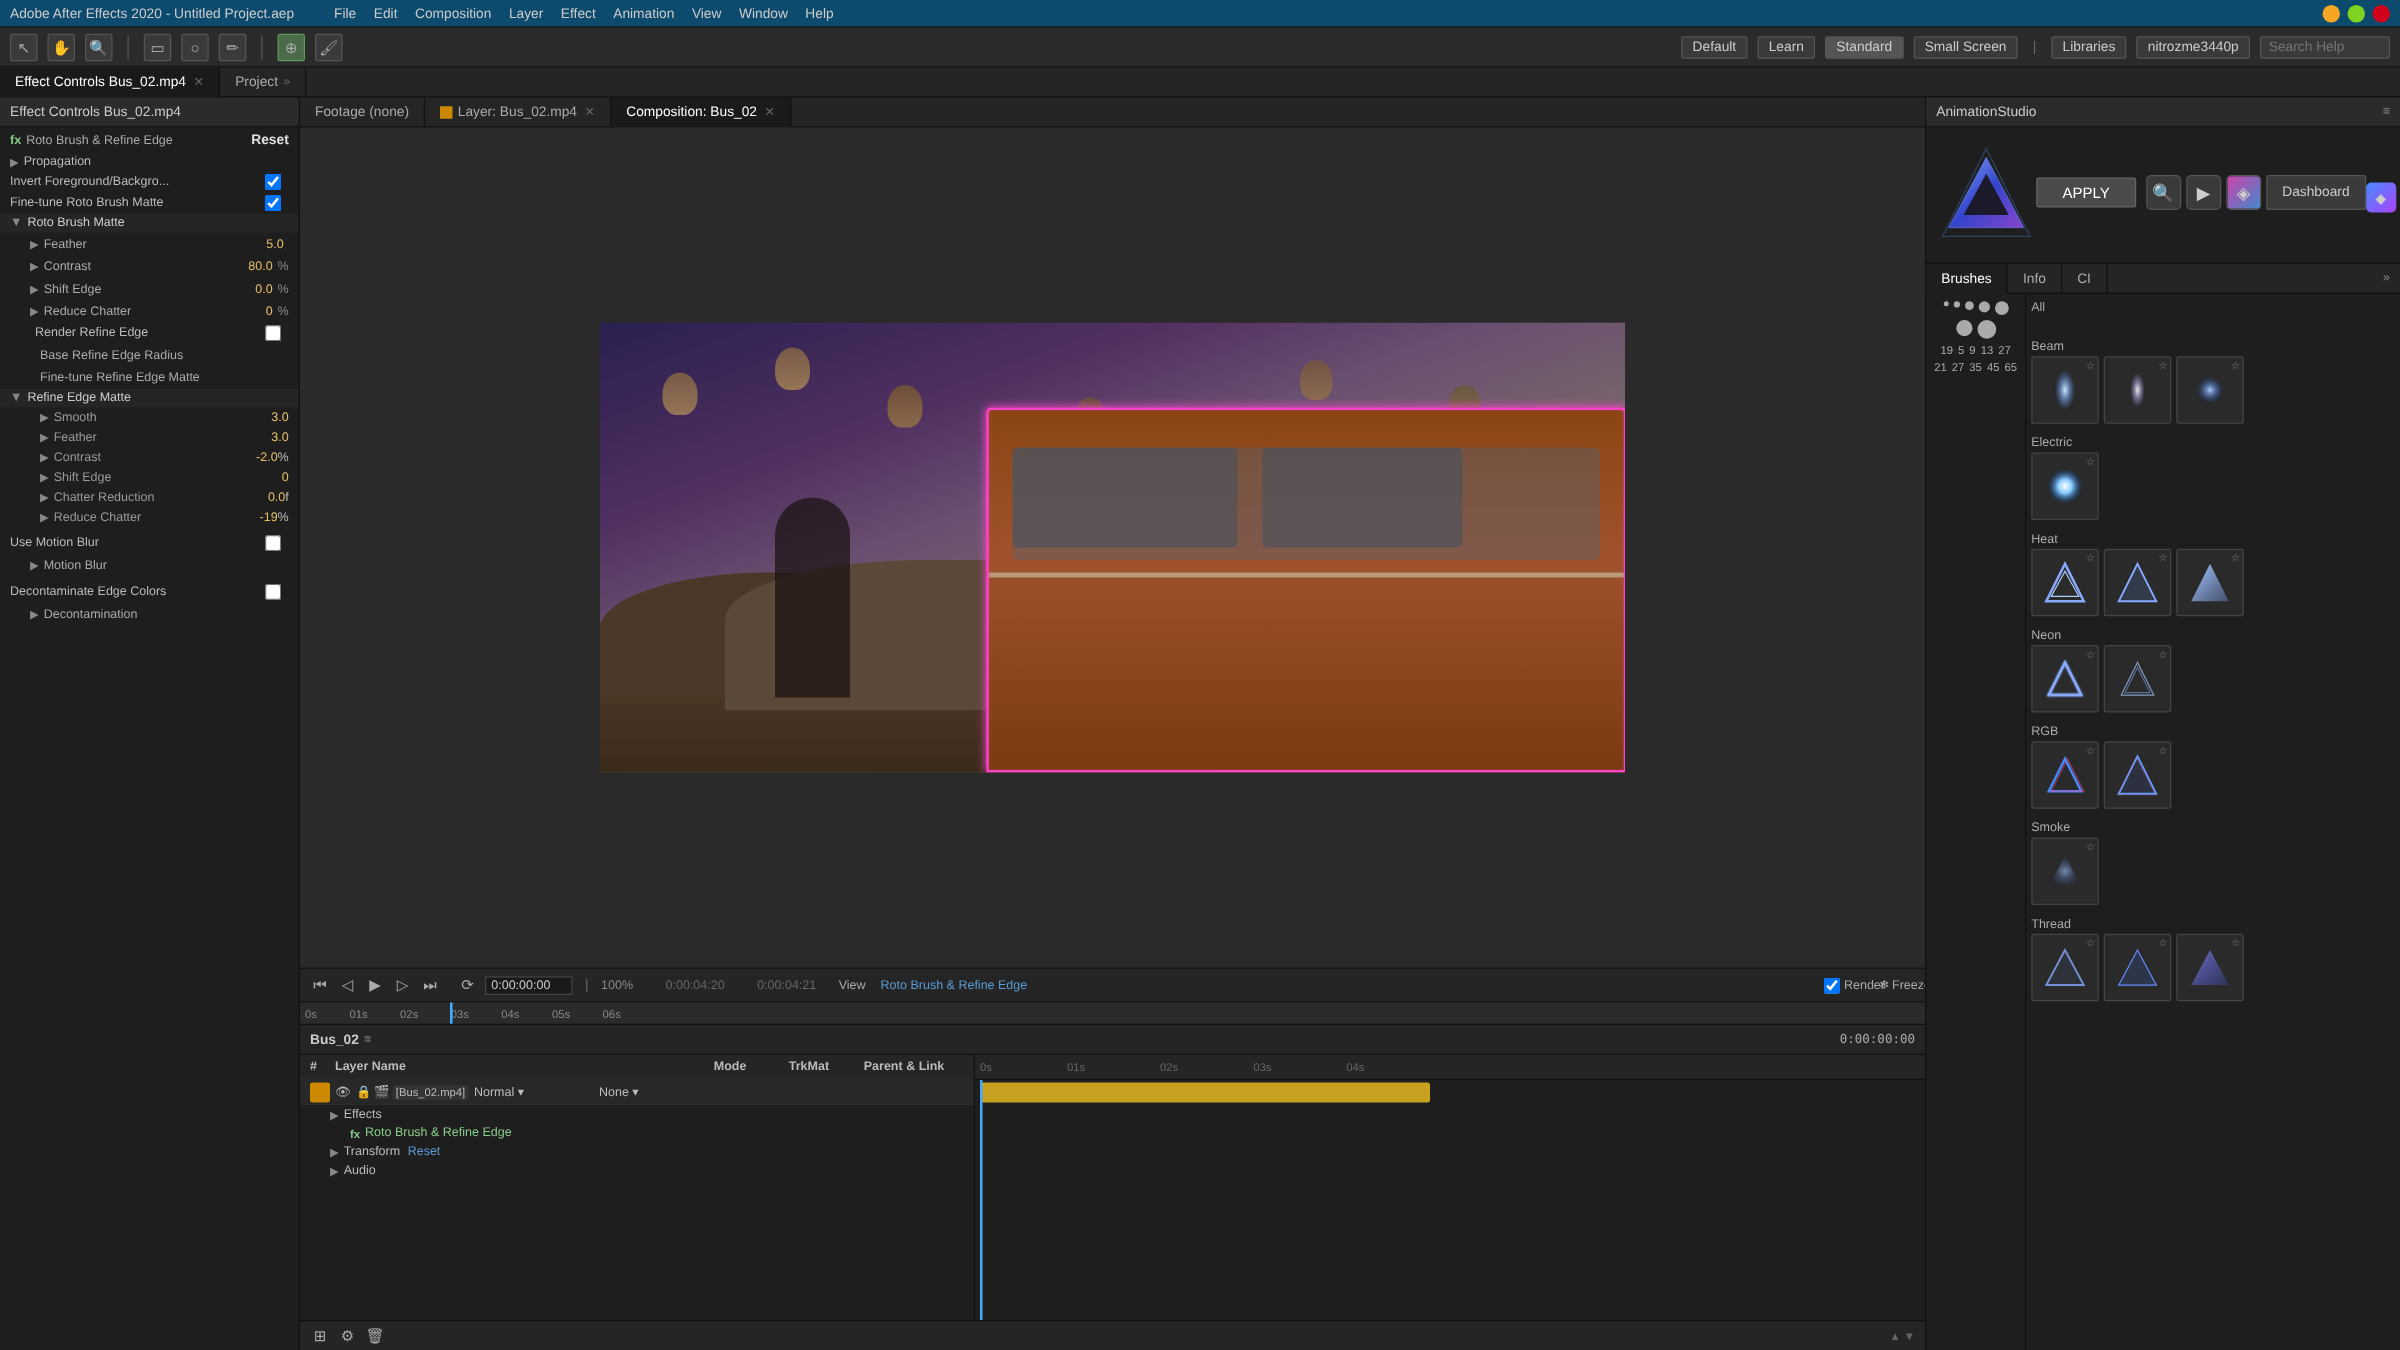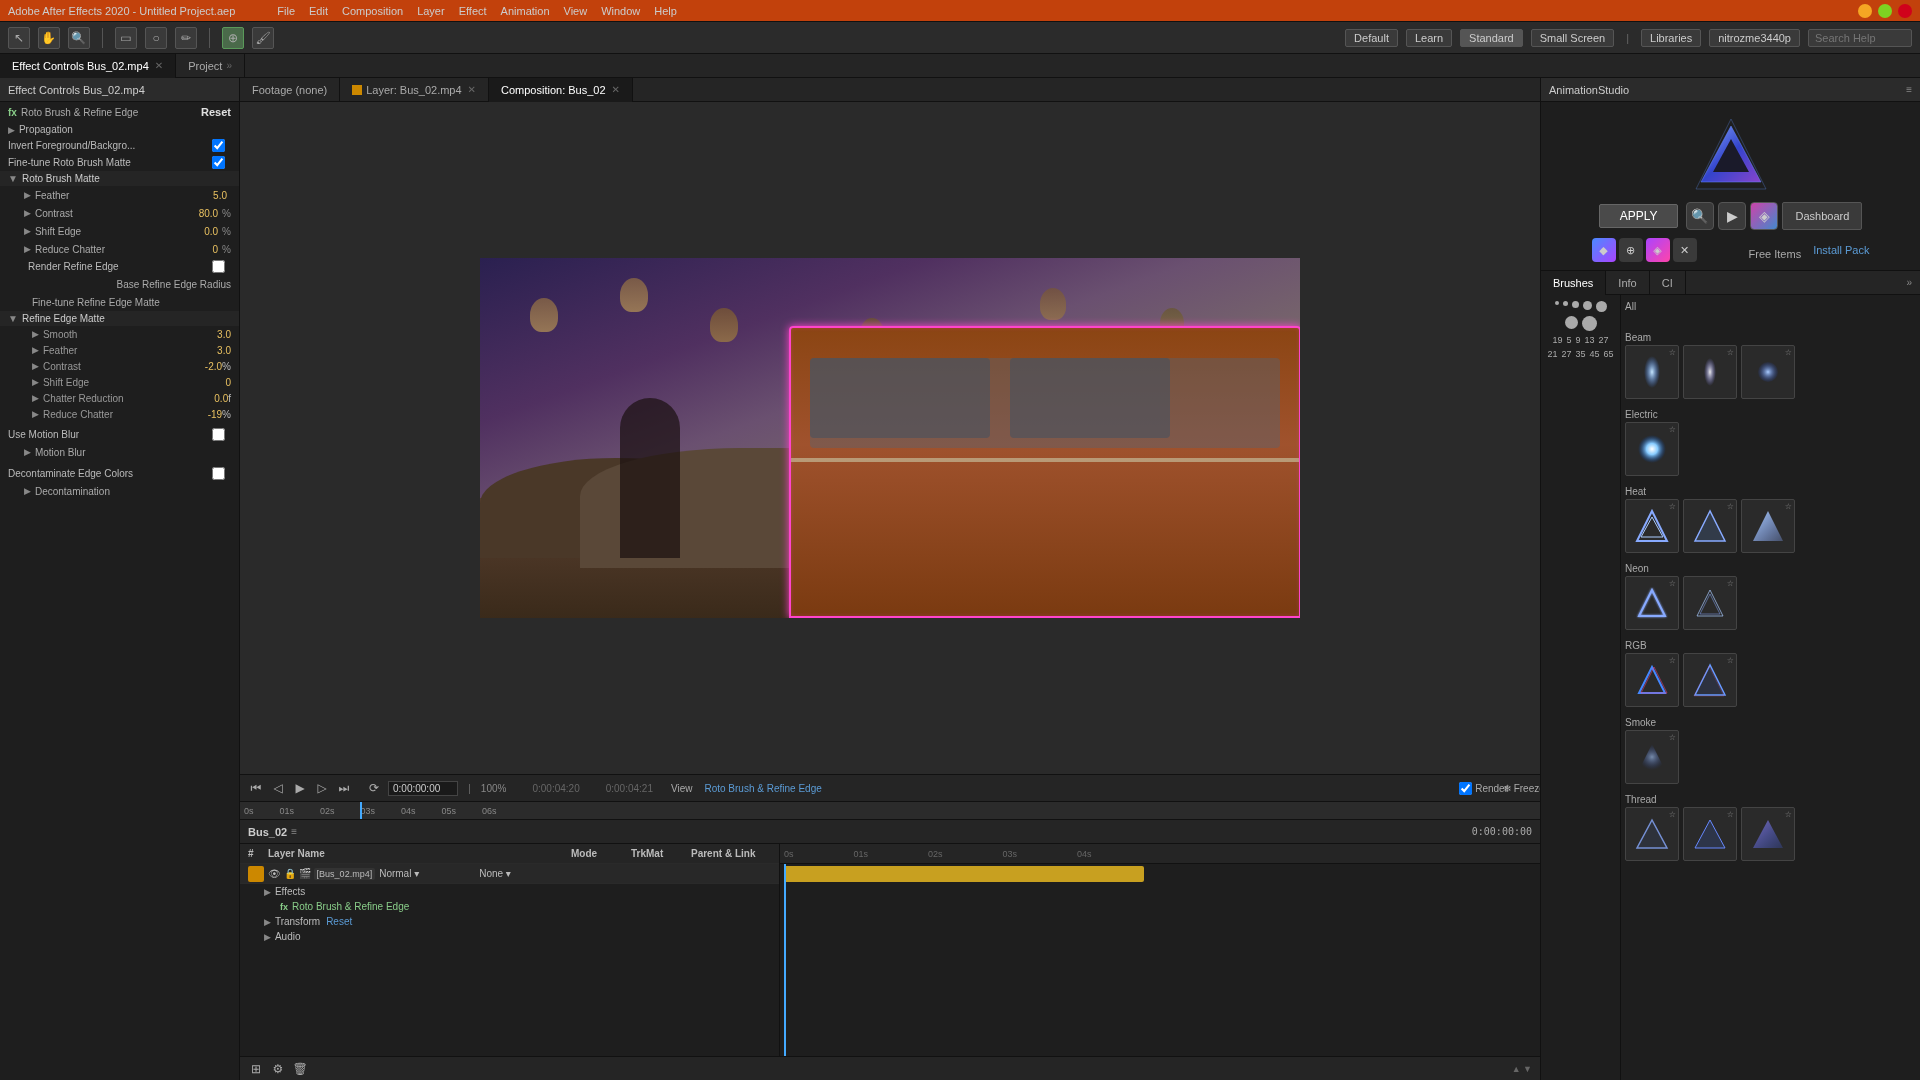--- a/index.html
+++ b/index.html
@@ -9,25 +9,25 @@
       background: #1a1a1a;
       font-family: Arial, sans-serif;
       font-size: 11px;
       color: #ccc;
       overflow: hidden;
     }
 
     
     .menu-bar {
       height: 22px;
-      background: #c2410c;
+      background: #0c4a6e;
       display: flex;
       align-items: center;
       padding: 0 8px;
-      gap: 26px;
+      gap: 16px;
       border-bottom: 1px solid #111;
     }
     .menu-bar span {
       color: #ccc;
       font-size: 11px;
       cursor: pointer;
     }
     .window-controls {
       margin-left: auto;
       display: flex;
@@ -548,21 +548,21 @@
       <span class="prop-arrow">▶</span>
       <span class="prop-name">Reduce Chatter</span>
       <span class="prop-value">0</span>
       <span class="prop-unit">%</span>
     </div>
 
     <div class="checkbox-row">
       <span style="margin-left:20px;">Render Refine Edge</span>
       <input type="checkbox" style="margin-left: auto;">
     </div>
-    <div class="prop-row" style="padding-left:32px;color:#777;text-align:right;">
+    <div class="prop-row" style="padding-left:32px;color:#777;">
       <span class="prop-name">Base Refine Edge Radius</span>
     </div>
     <div class="prop-row" style="padding-left:32px;color:#777;">
       <span class="prop-name">Fine-tune Refine Edge Matte</span>
     </div>
 
     <div class="section-header">
       <span class="expand">▼</span>
       <span>Refine Edge Matte</span>
     </div>
@@ -788,21 +788,21 @@
     </div>
   </div>
 
   <div class="right-panel">
 
     <div style="height:24px;background:#2b2b2b;display:flex;align-items:center;padding:0 8px;border-bottom:1px solid #111;justify-content:space-between;">
       <span style="font-size:11px;color:#ccc;">AnimationStudio</span>
       <span style="color:#888;font-size:10px;">≡</span>
     </div>
 
-    <div style="padding:12px 8px 8px;display:flex;flex-direction:column;align-items:center;border-bottom:1px solid #111;">
+    <div style="padding:12px 8px 8px;display:flex;flex-direction:row;align-items:center;border-bottom:1px solid #111;">
 
       <div style="width:80px;height:80px;position:relative;margin-bottom:8px;">
         <svg width="80" height="80" viewBox="0 0 80 80">
           <defs>
             <linearGradient id="triGrad" x1="0%" y1="0%" x2="100%" y2="100%">
               <stop offset="0%" style="stop-color:#88aaff"></stop>
               <stop offset="50%" style="stop-color:#3344cc"></stop>
               <stop offset="100%" style="stop-color:#8844cc"></stop>
             </linearGradient>
           </defs>

